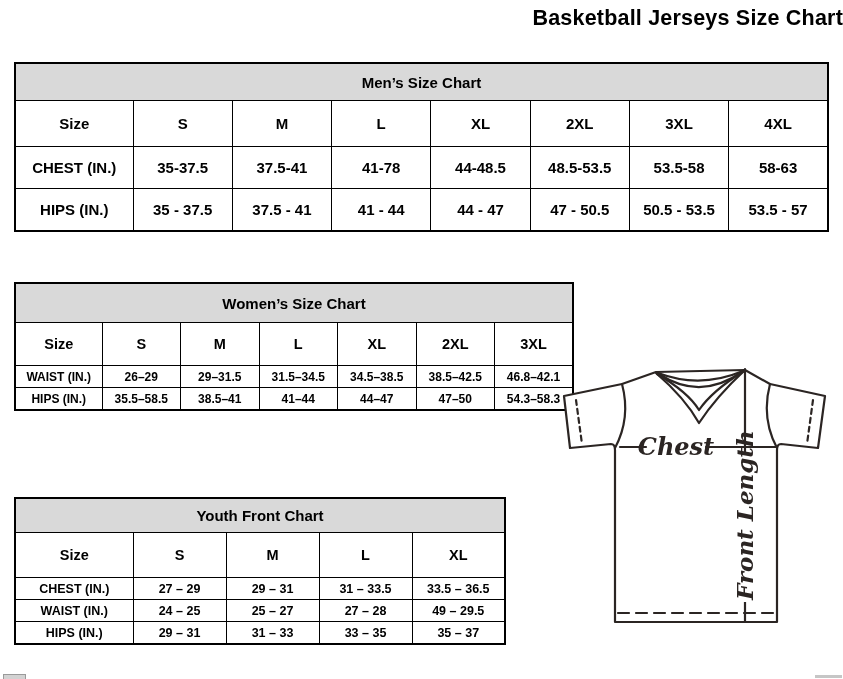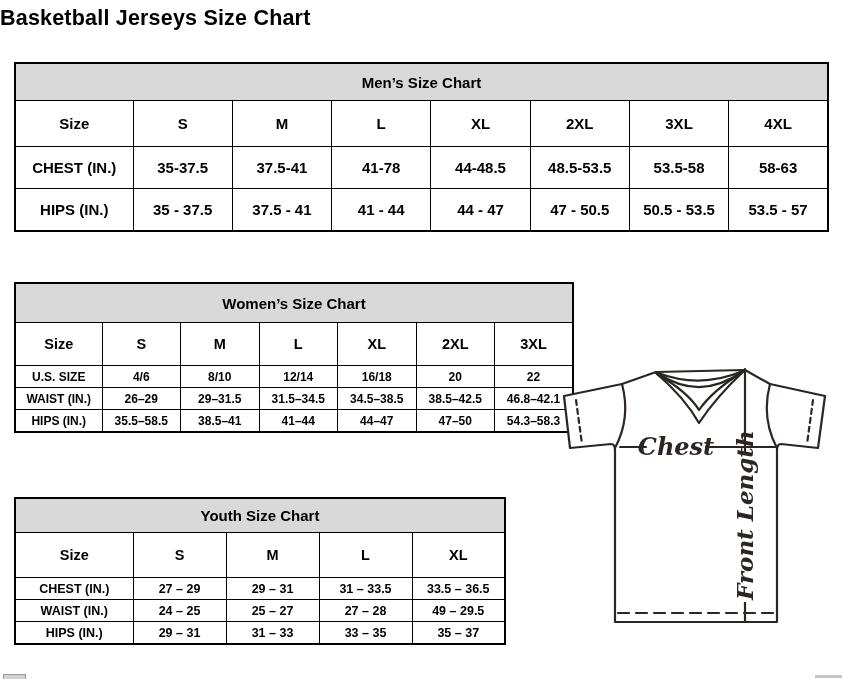--- a/index.html
+++ b/index.html
@@ -1,21 +1,21 @@
 <!DOCTYPE html>
 <html><head>
 <meta charset="utf-8">
 <style>
   html,body{margin:0;padding:0;}
   body{
     width:843px;height:679px;position:relative;background:#ffffff;
     font-family:"Liberation Sans",sans-serif;color:#000;overflow:hidden;
   }
   .page-title{
-    position:absolute;top:6px;left:0;width:843px;text-align:left;
+    position:absolute;top:6px;left:0;width:843px;text-align:right;
     font-size:21.5px;font-weight:700;letter-spacing:.2px;
   }
   table.size-table{
     position:absolute;border-collapse:collapse;table-layout:fixed;
     border:2px solid #000;background:#fff;
   }
   table.size-table td{
     border:1px solid #000;text-align:center;vertical-align:middle;
     font-weight:700;padding:0 2px;overflow:hidden;white-space:nowrap;
   }
@@ -126,29 +126,20 @@
       <tr class="head">
         <td class="label">Size</td>
         <td>S</td>
         <td>M</td>
         <td>L</td>
         <td>XL</td>
         <td>2XL</td>
         <td>3XL</td>
       </tr>
       <tr class="data">
-        <td class="label">U.S. SIZE</td>
-        <td>4/6</td>
-        <td>8/10</td>
-        <td>12/14</td>
-        <td>16/18</td>
-        <td>20</td>
-        <td>22</td>
-      </tr>
-      <tr class="data">
         <td class="label">WAIST (IN.)</td>
         <td>26–29</td>
         <td>29–31.5</td>
         <td>31.5–34.5</td>
         <td>34.5–38.5</td>
         <td>38.5–42.5</td>
         <td>46.8–42.1</td>
       </tr>
       <tr class="data">
         <td class="label">HIPS (IN.)</td>
@@ -164,21 +155,21 @@
 <table id="youth" class="size-table">
     <colgroup>
       <col class="label">
       <col>
       <col>
       <col>
       <col>
     </colgroup>
     <tbody>
       <tr class="band">
-        <td colspan="5">Youth Size Chart</td>
+        <td colspan="5">Youth Front Chart</td>
       </tr>
       <tr class="head">
         <td class="label">Size</td>
         <td>S</td>
         <td>M</td>
         <td>L</td>
         <td>XL</td>
       </tr>
       <tr class="data">
         <td class="label">CHEST (IN.)</td>

